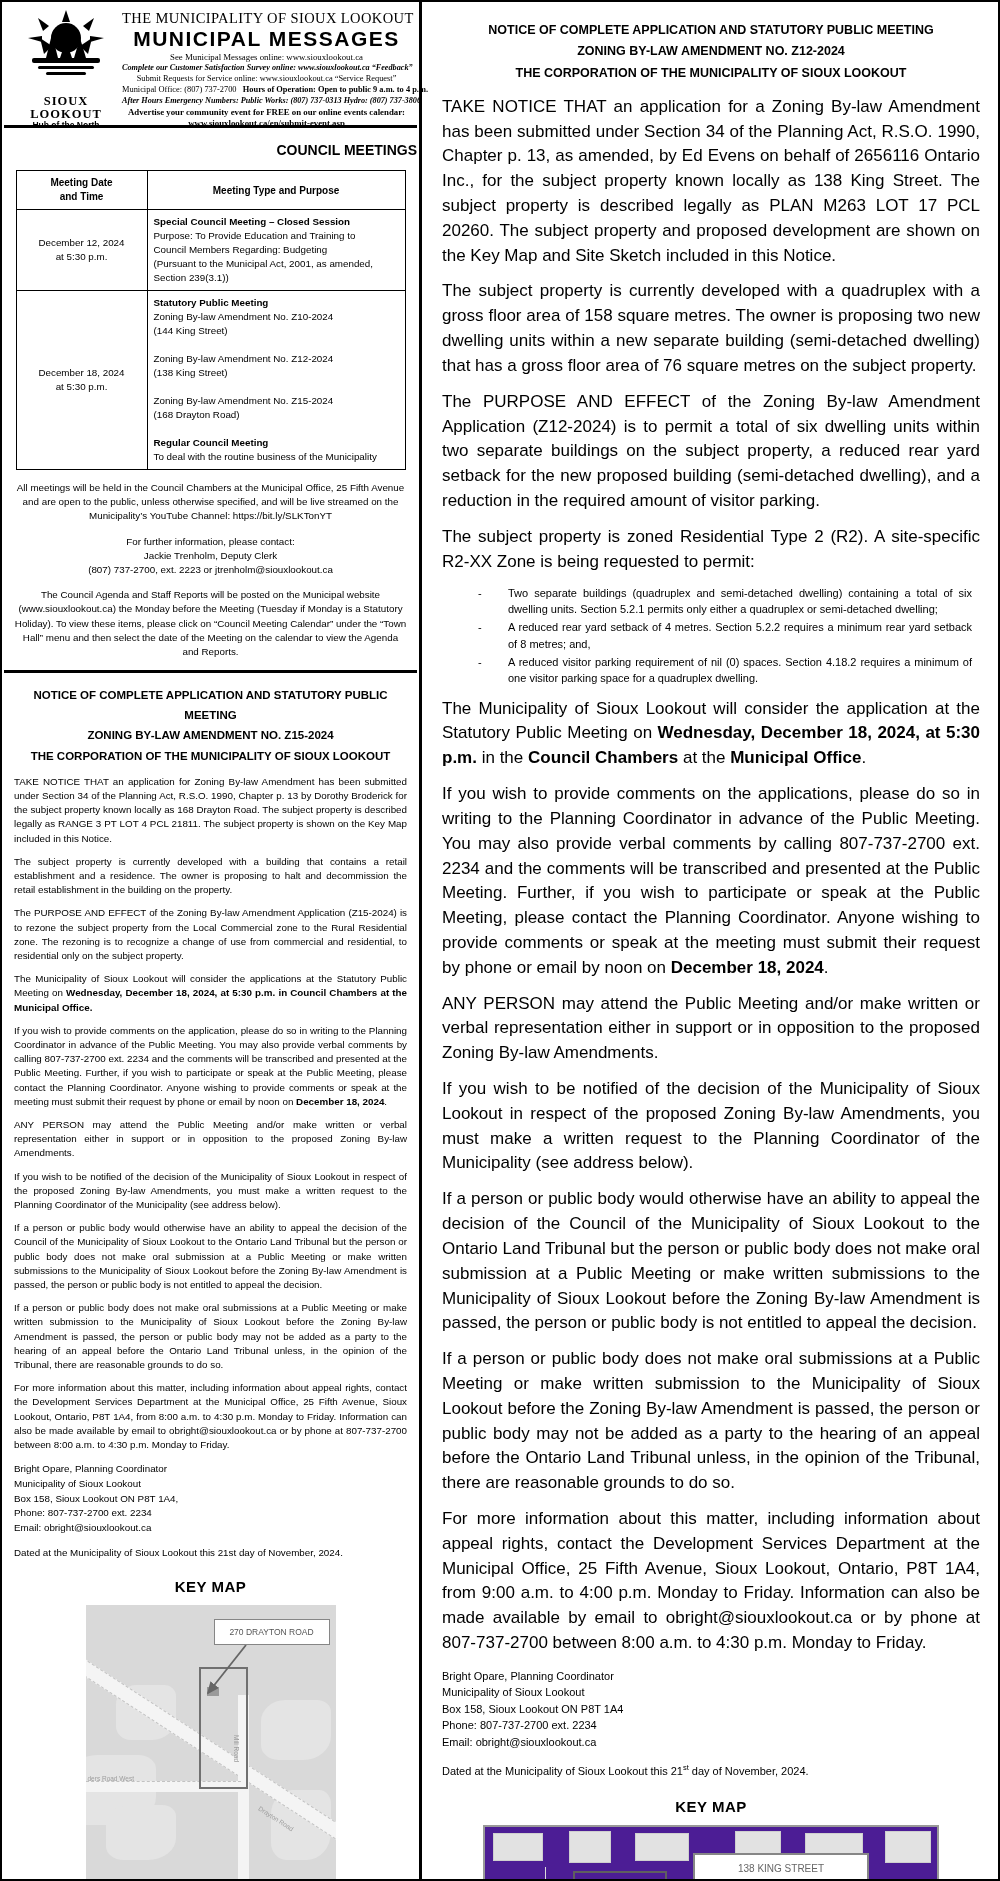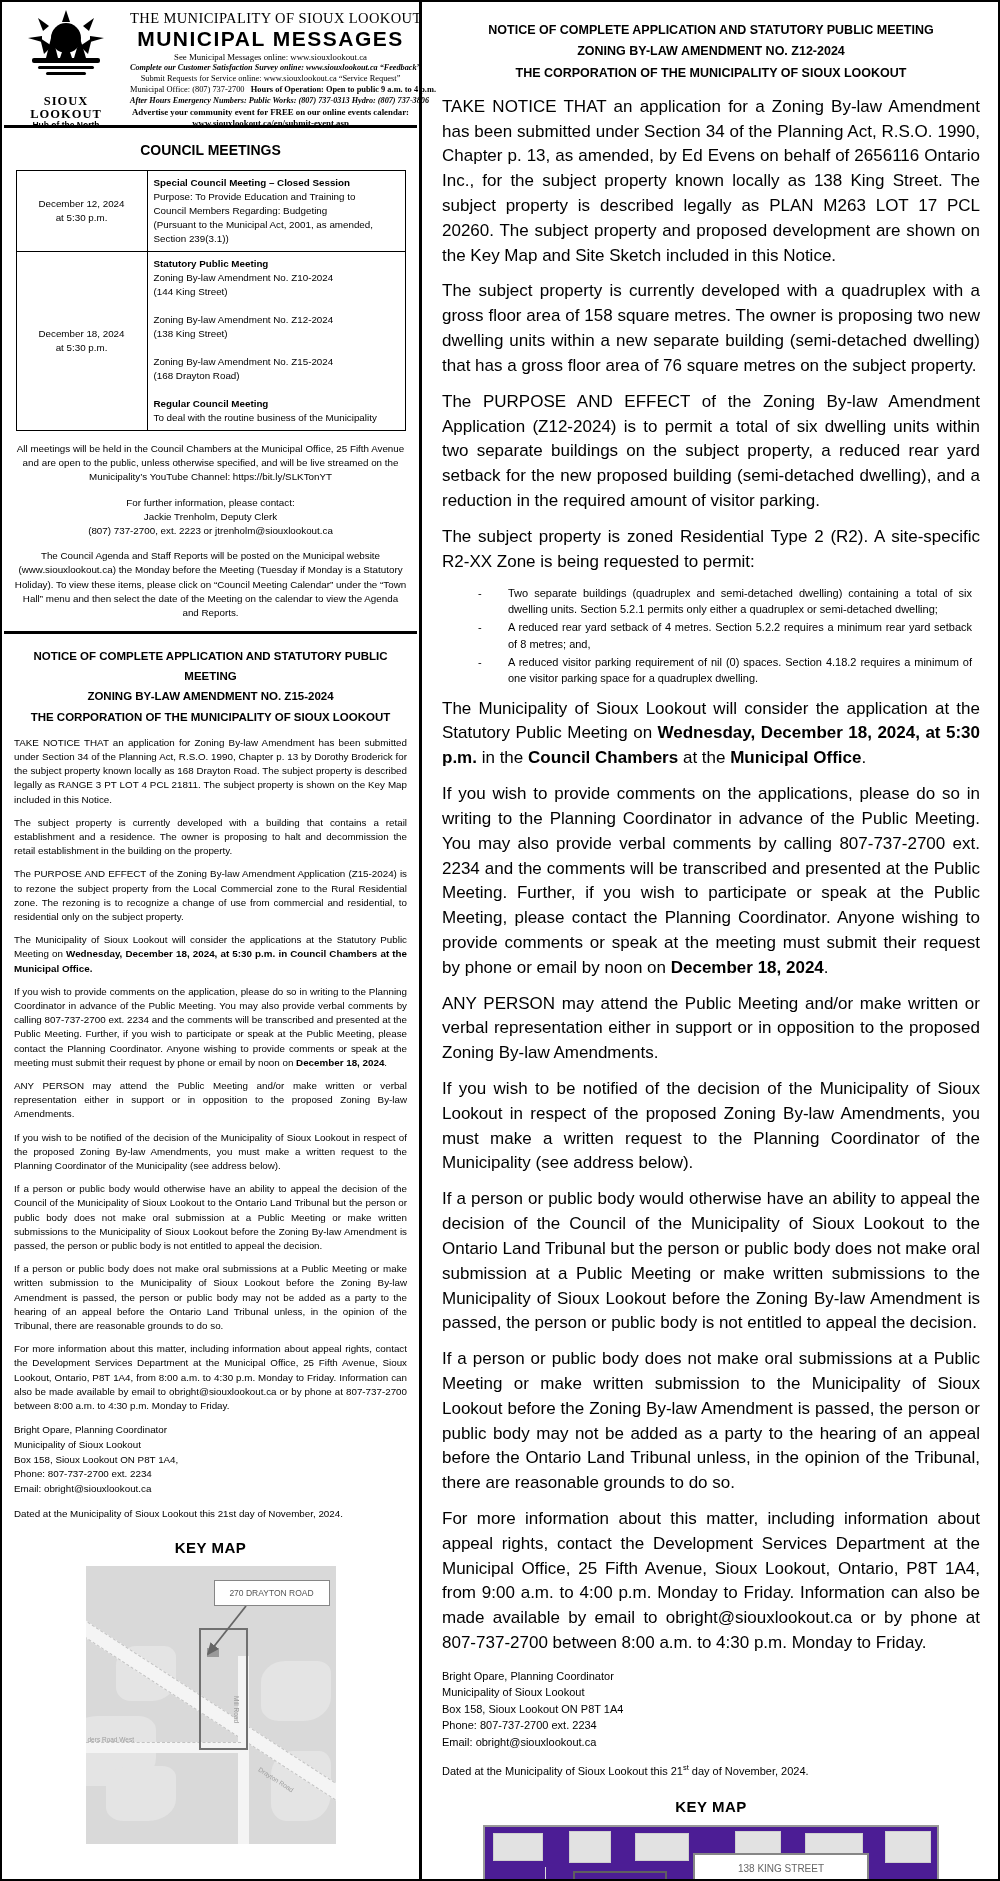--- a/index.html
+++ b/index.html
@@ -9,31 +9,31 @@
   .col-left{position:absolute;left:2px;top:0;width:413px;}
   .col-right{position:absolute;left:424px;top:0;width:570px;padding:14px 16px 0 16px;box-sizing:border-box;}
 
   
   .masthead{display:flex;align-items:flex-start;padding:6px 6px 3px 6px;border-bottom:3px solid #000;
             height:126px;box-sizing:border-box;}
   .logo{width:112px;text-align:center;flex:0 0 112px;}
   .logo svg{display:block;margin:0 auto;}
   .logo-name{font-family:"Liberation Serif",serif;font-size:12.5px;letter-spacing:1px;font-variant:small-caps;font-weight:bold;line-height:1;margin-top:15px;}
   .logo-tag{font-size:8.5px;font-weight:bold;line-height:1.2;}
-  .mast-text{flex:1;text-align:center;font-family:"Liberation Serif",serif;padding-top:2px;min-width:0;margin-left:8px;}
+  .mast-text{flex:1;text-align:center;font-family:"Liberation Serif",serif;padding-top:2px;min-width:0;}
   .mast-org{font-size:14.5px;letter-spacing:.4px;white-space:nowrap;}
   .mast-title{font-size:21px;font-weight:bold;font-family:"Liberation Sans",sans-serif;letter-spacing:1.5px;line-height:1.05;margin:1px 0 2px;}
   .ml{font-size:8.8px;line-height:1.3;white-space:nowrap;}
   .ml .b{font-weight:bold;}
   .ml.bi{font-weight:bold;font-style:italic;font-size:8.2px;}
   .ml.bb{font-weight:bold;}
   .ml.sm{font-size:8.4px;}
 
   
-  .sec-heading{text-align:center;font-weight:bold;font-size:14px;margin:14px 0 12px;}
+  .sec-heading{text-align:right;font-weight:bold;font-size:14px;margin:14px 0 12px;}
   table.meetings{border-collapse:collapse;margin:0 auto;width:390px;font-size:9.8px;}
   table.meetings td,table.meetings th{border:1.5px solid #000;padding:5px 6px;vertical-align:middle;}
   table.meetings th{font-size:10px;}
   .cdate{width:118px;text-align:center;line-height:1.4;}
   .tline{min-height:14px;line-height:14px;text-align:left;}
   .tline.b{font-weight:bold;}
   .center-note{text-align:center;font-size:9.8px;margin:11px 10px;line-height:1.45;}
   .u{}
   .hrule{height:3px;background:#000;margin:10px 0 0 0;}
 
@@ -123,20 +123,27 @@
         <div class="ml bb">Advertise your community event for FREE on our online events calendar:</div>
         <div class="ml bb">www.siouxlookout.ca/en/submit-event.asp</div>
       </div>
     </div>
 
     <div>
       <div class="sec-heading">COUNCIL MEETINGS</div>
 
       <table class="meetings">
         <tbody>
+            <tr>
+          <th class="cdate">
+            <div>Meeting Date</div>
+            <div>and Time</div>
+          </th>
+          <th>Meeting Type and Purpose</th>
+        </tr>
         <tr>
           <td class="cdate">
             <div>December 12, 2024</div>
             <div>at 5:30 p.m.</div>
           </td>
           <td>
             <div class="tline b">Special Council Meeting – Closed Session</div>
             <div class="tline">Purpose:  To Provide Education and Training to</div>
             <div class="tline">Council Members Regarding:  Budgeting</div>
             <div class="tline">(Pursuant to the Municipal Act, 2001, as amended, Section 239(3.1))</div>

